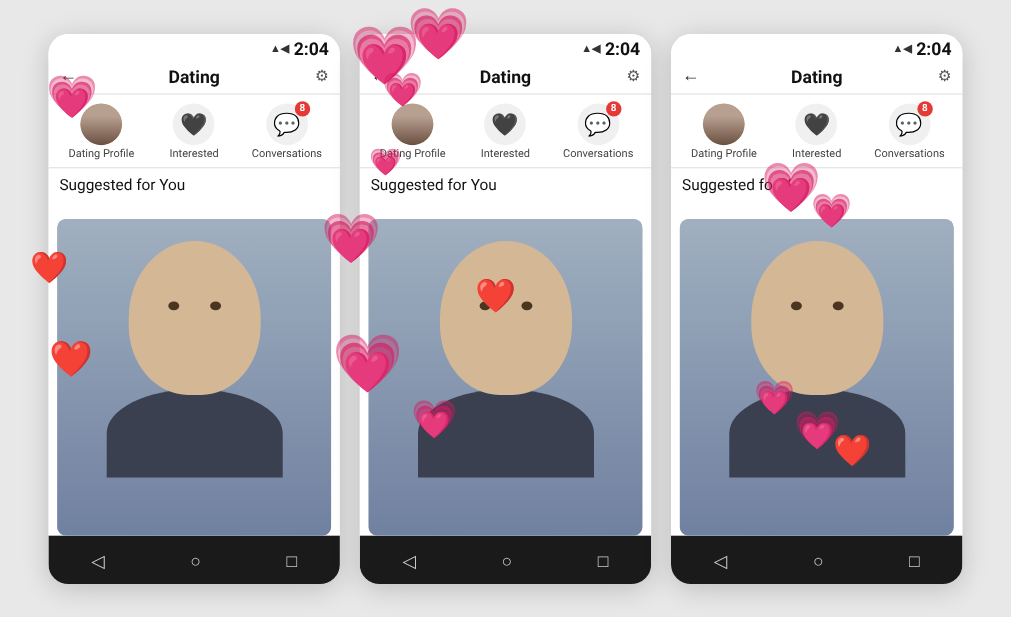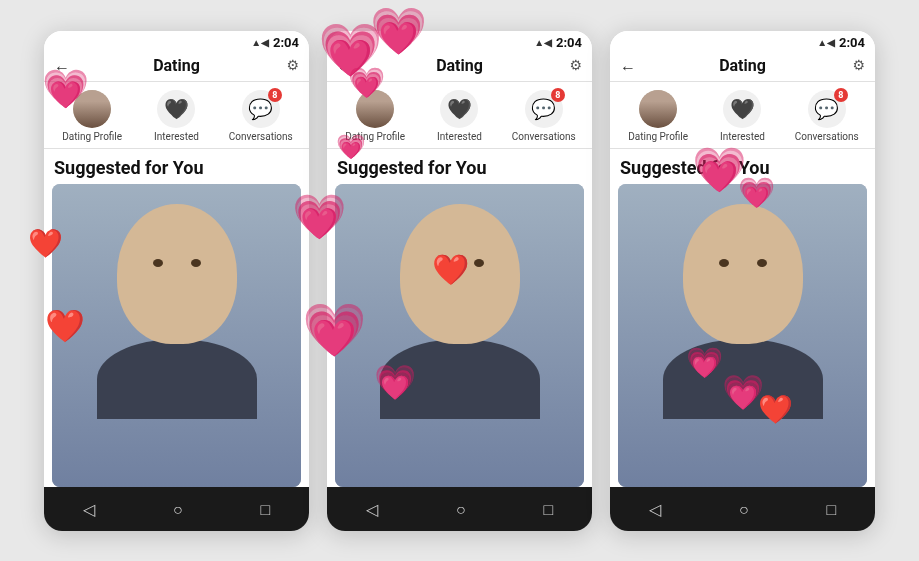--- a/index.html
+++ b/index.html
@@ -34,21 +34,21 @@
       display: flex;
       justify-content: flex-end;
       align-items: center;
       padding: 4px 10px 2px;
       font-size: 11px;
       font-weight: 600;
       color: #111;
       background: #fff;
       gap: 4px;
     }
-    .status-bar .time { font-size: 13px; font-weight: 700; }
+    .status-bar .time { font-size: 16px; font-weight: 700; }
 
     
     .header {
       display: flex;
       align-items: center;
       justify-content: center;
       padding: 4px 10px 6px;
       border-bottom: 1px solid #e0e0e0;
       position: relative;
     }
@@ -122,23 +122,23 @@
     }
 
     
     .main-content {
       flex: 1;
       overflow: hidden;
       display: flex;
       flex-direction: column;
     }
     .section-title {
-      font-size: 18px;
-      font-weight: 700;
-      padding: 8px 10px 6px;
+      font-size: 14px;
+      font-weight: 400;
+      padding: 8px 10px 22px;
       color: #111;
     }
     .card-image {
       flex: 1;
       background: linear-gradient(135deg, #b0b8c8 0%, #8090a0 100%);
       margin: 0 8px;
       border-radius: 8px;
       overflow: hidden;
       position: relative;
     }

